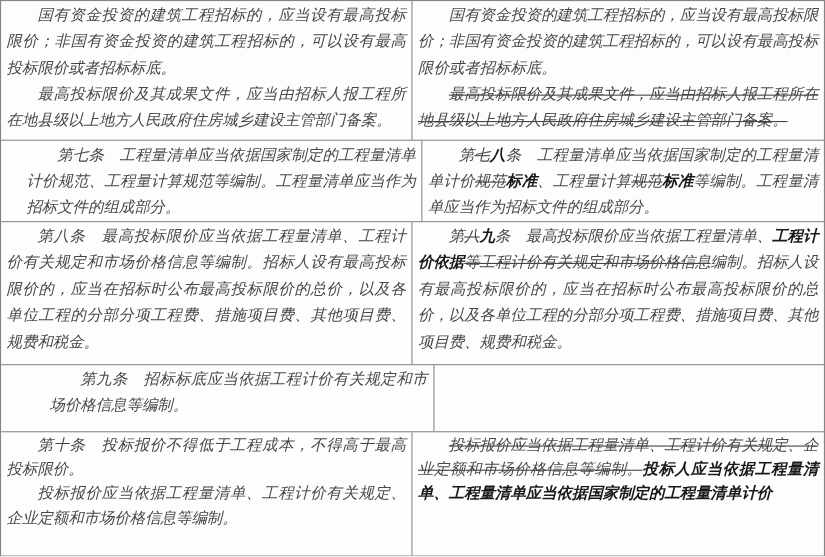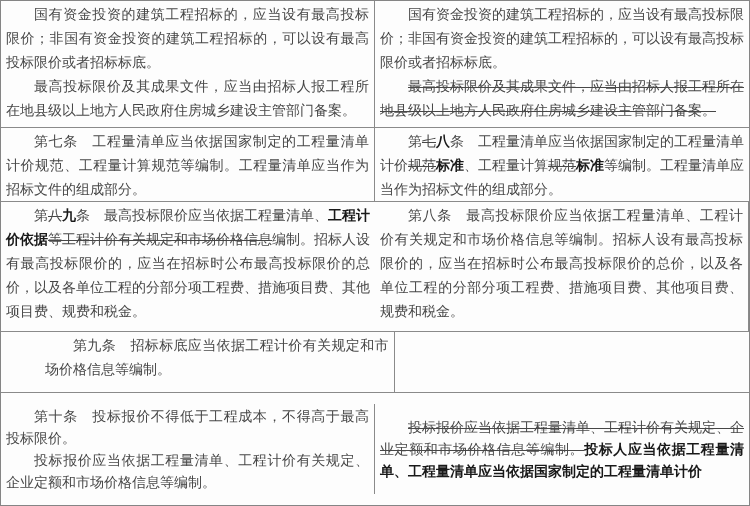--- a/index.html
+++ b/index.html
@@ -7,55 +7,56 @@
     padding: 0;
     background: #ffffff;
   }
   .page {
     width: 750px;
     height: 506px;
     background: #fcfcfc;
     position: relative;
     overflow: hidden;
     font-family: "Liberation Serif", "DejaVu Serif", serif;
+    font-style: italic;
   }
   .tbl {
     position: absolute;
     left: 0;
     top: 0;
     width: 750px;
     height: 506px;
     box-sizing: border-box;
     border: 1px solid #858585;
     background: #fdfdfd;
   }
   .trow {
     display: flex;
     border-bottom: 1px solid #8a8a8a;
     box-sizing: content-box;
   }
-  .trow:last-child { border-bottom: none; align-items: center; }
+  .trow:last-child { border-bottom: none; }
   .tcell {
     width: 50%;
     box-sizing: border-box;
     overflow: hidden;
     padding: 2px 5px 0 5px;
     font-size: 14px;
     line-height: 24px;
     color: #474747;
     text-align: justify;
     text-justify: inter-character;
   }
   .tcell.c-original { border-right: 1px solid #8a8a8a; }
   .tcell p {
     margin: 0;
     text-indent: 2em;
   }
   .h-r1 { height: 126px; }
-  .h-r2 { height: 73px; }
+  .h-r2 { height: 73px; padding-left: 18px; }
   .h-r3 { height: 129px; }
   .h-r4 { height: 60px; padding-left: 39px; }
   .h-r5 { height: 112px; }
   .h-r5 .tcell { line-height: 22px; }
   .run-normal { }
   .run-deleted {
     text-decoration: line-through;
     text-decoration-thickness: 1px;
   }
   .run-inserted {
@@ -80,25 +81,25 @@
       </div>
       <div class="trow h-r2">
         <div class="tcell c-original">
           <p><span class="run-normal">第七条　工程量清单应当依据国家制定的工程量清单计价规范、工程量计算规范等编制。工程量清单应当作为招标文件的组成部分。</span></p>
         </div>
         <div class="tcell c-revised">
           <p><span class="run-normal">第</span><span class="run-deleted">七</span><span class="run-inserted">八</span><span class="run-normal">条　工程量清单应当依据国家制定的工程量清单计价</span><span class="run-deleted">规范</span><span class="run-inserted">标准</span><span class="run-normal">、工程量计算</span><span class="run-deleted">规范</span><span class="run-inserted">标准</span><span class="run-normal">等编制。工程量清单应当作为招标文件的组成部分。</span></p>
         </div>
       </div>
       <div class="trow h-r3">
+        <div class="tcell c-original">
+          <p><span class="run-normal">第八条　最高投标限价应当依据工程量清单、工程计价有关规定和市场价格信息等编制。招标人设有最高投标限价的，应当在招标时公布最高投标限价的总价，以及各单位工程的分部分项工程费、措施项目费、其他项目费、规费和税金。</span></p>
+        </div>
         <div class="tcell c-revised">
           <p><span class="run-normal">第</span><span class="run-deleted">八</span><span class="run-inserted">九</span><span class="run-normal">条　最高投标限价应当依据工程量清单、</span><span class="run-inserted">工程计价依据</span><span class="run-deleted">等工程计价有关规定和市场价格信息</span><span class="run-normal">编制。招标人设有最高投标限价的，应当在招标时公布最高投标限价的总价，以及各单位工程的分部分项工程费、措施项目费、其他项目费、规费和税金。</span></p>
-        </div>
-        <div class="tcell c-original">
-          <p><span class="run-normal">第八条　最高投标限价应当依据工程量清单、工程计价有关规定和市场价格信息等编制。招标人设有最高投标限价的，应当在招标时公布最高投标限价的总价，以及各单位工程的分部分项工程费、措施项目费、其他项目费、规费和税金。</span></p>
         </div>
       </div>
       <div class="trow h-r4">
         <div class="tcell c-original">
           <p><span class="run-normal">第九条　招标标底应当依据工程计价有关规定和市场价格信息等编制。</span></p>
         </div>
       </div>
       <div class="trow h-r5">
         <div class="tcell c-original">
           <p><span class="run-normal">第十条　投标报价不得低于工程成本，不得高于最高投标限价。</span></p>

